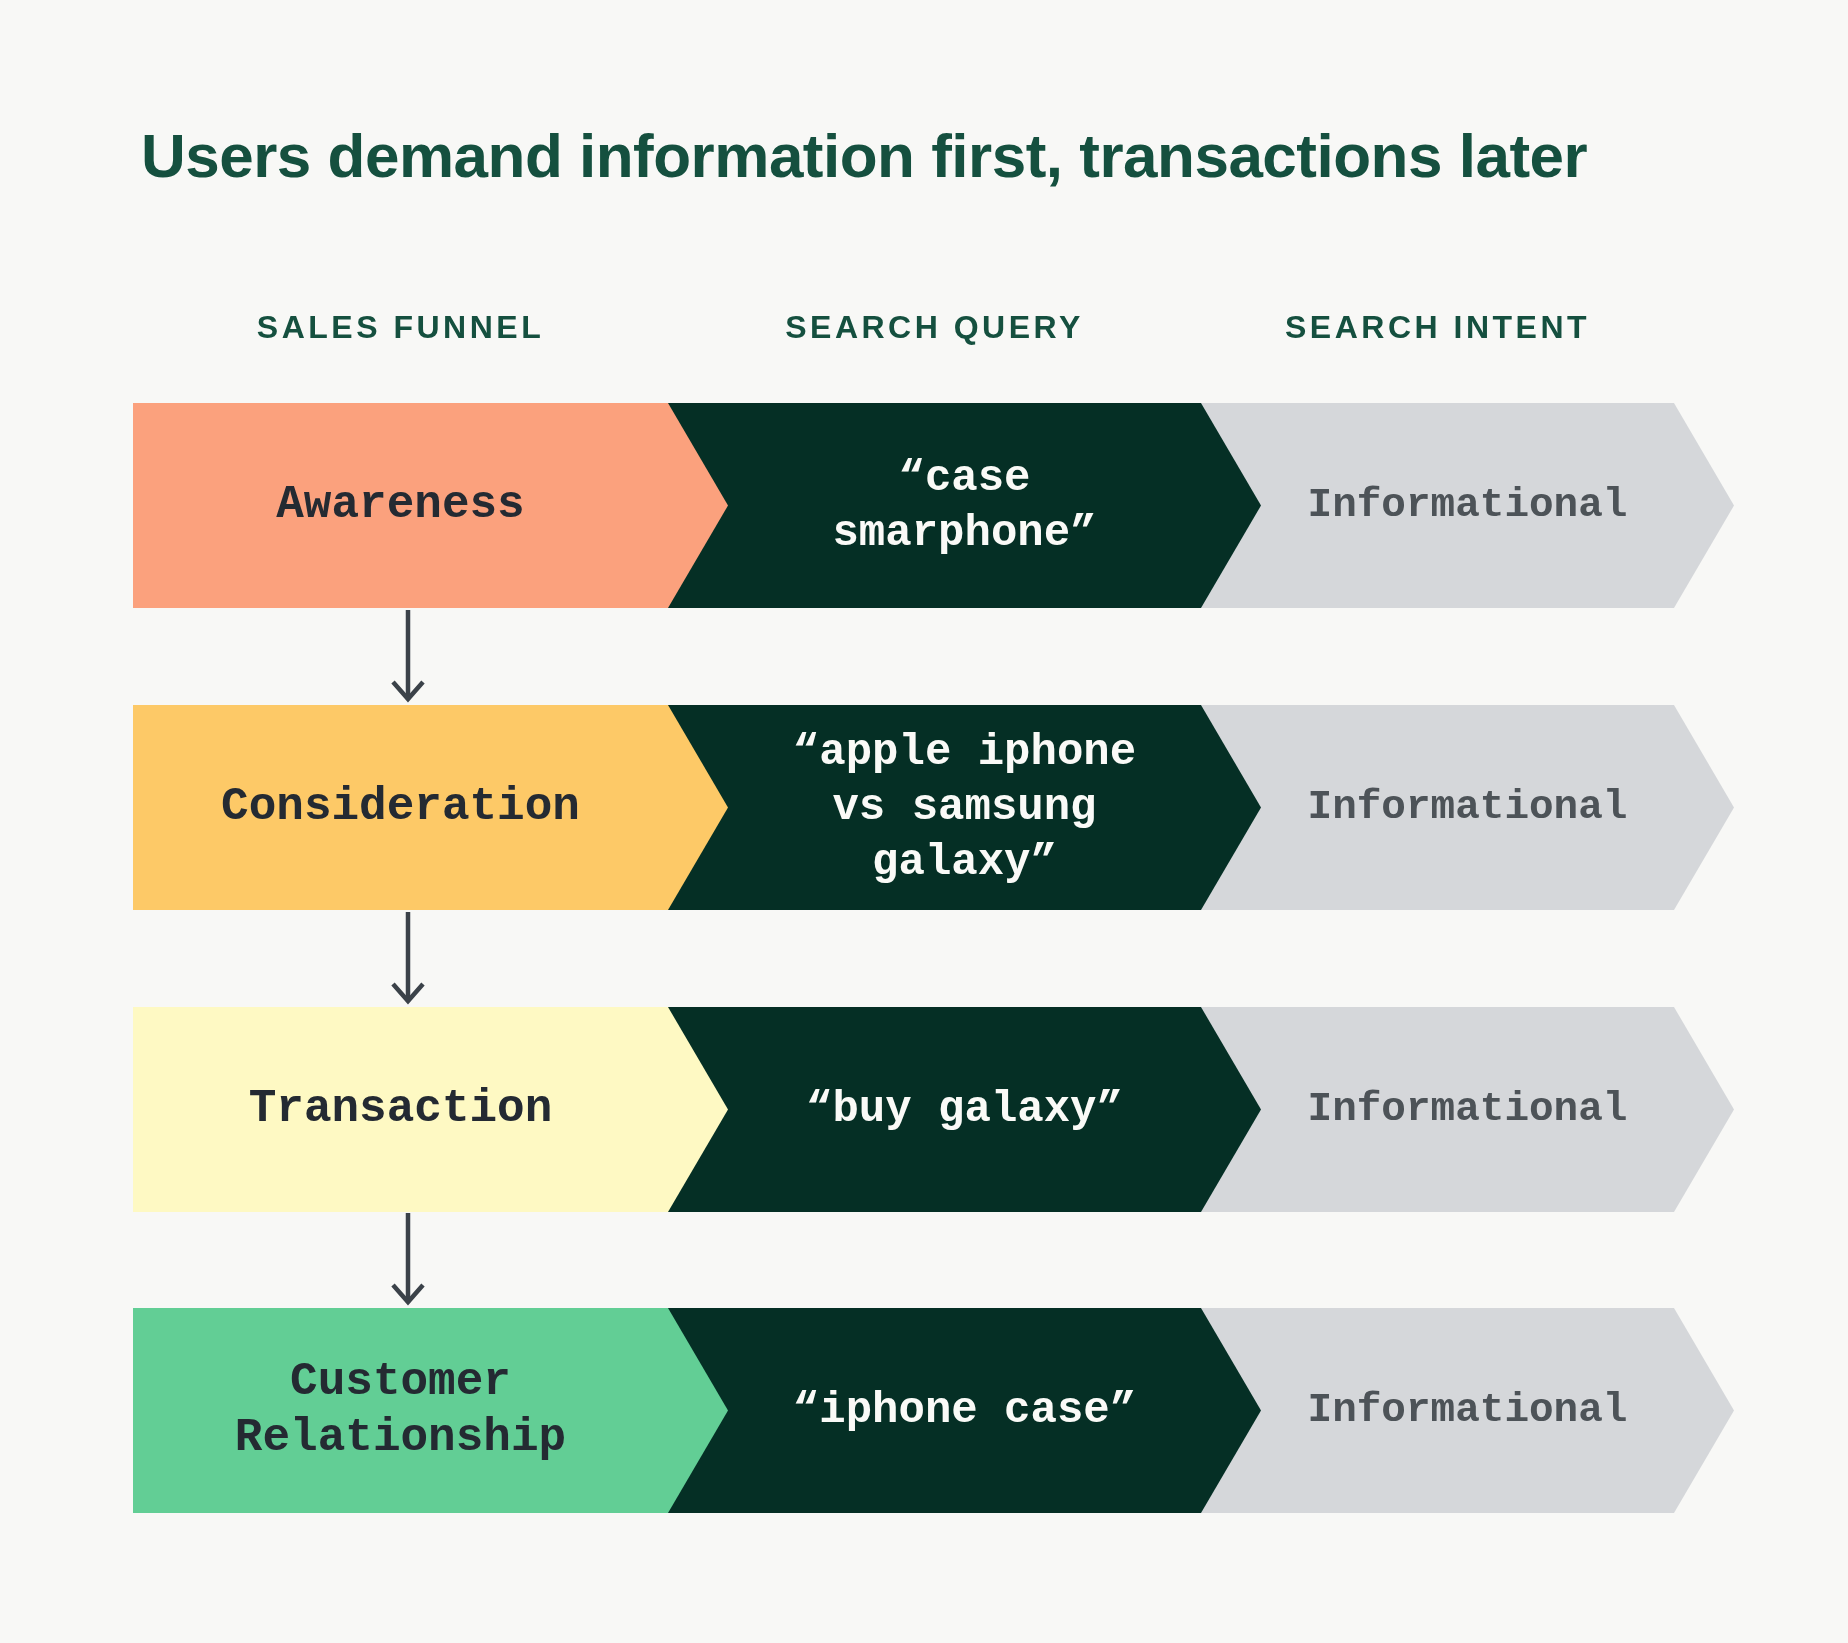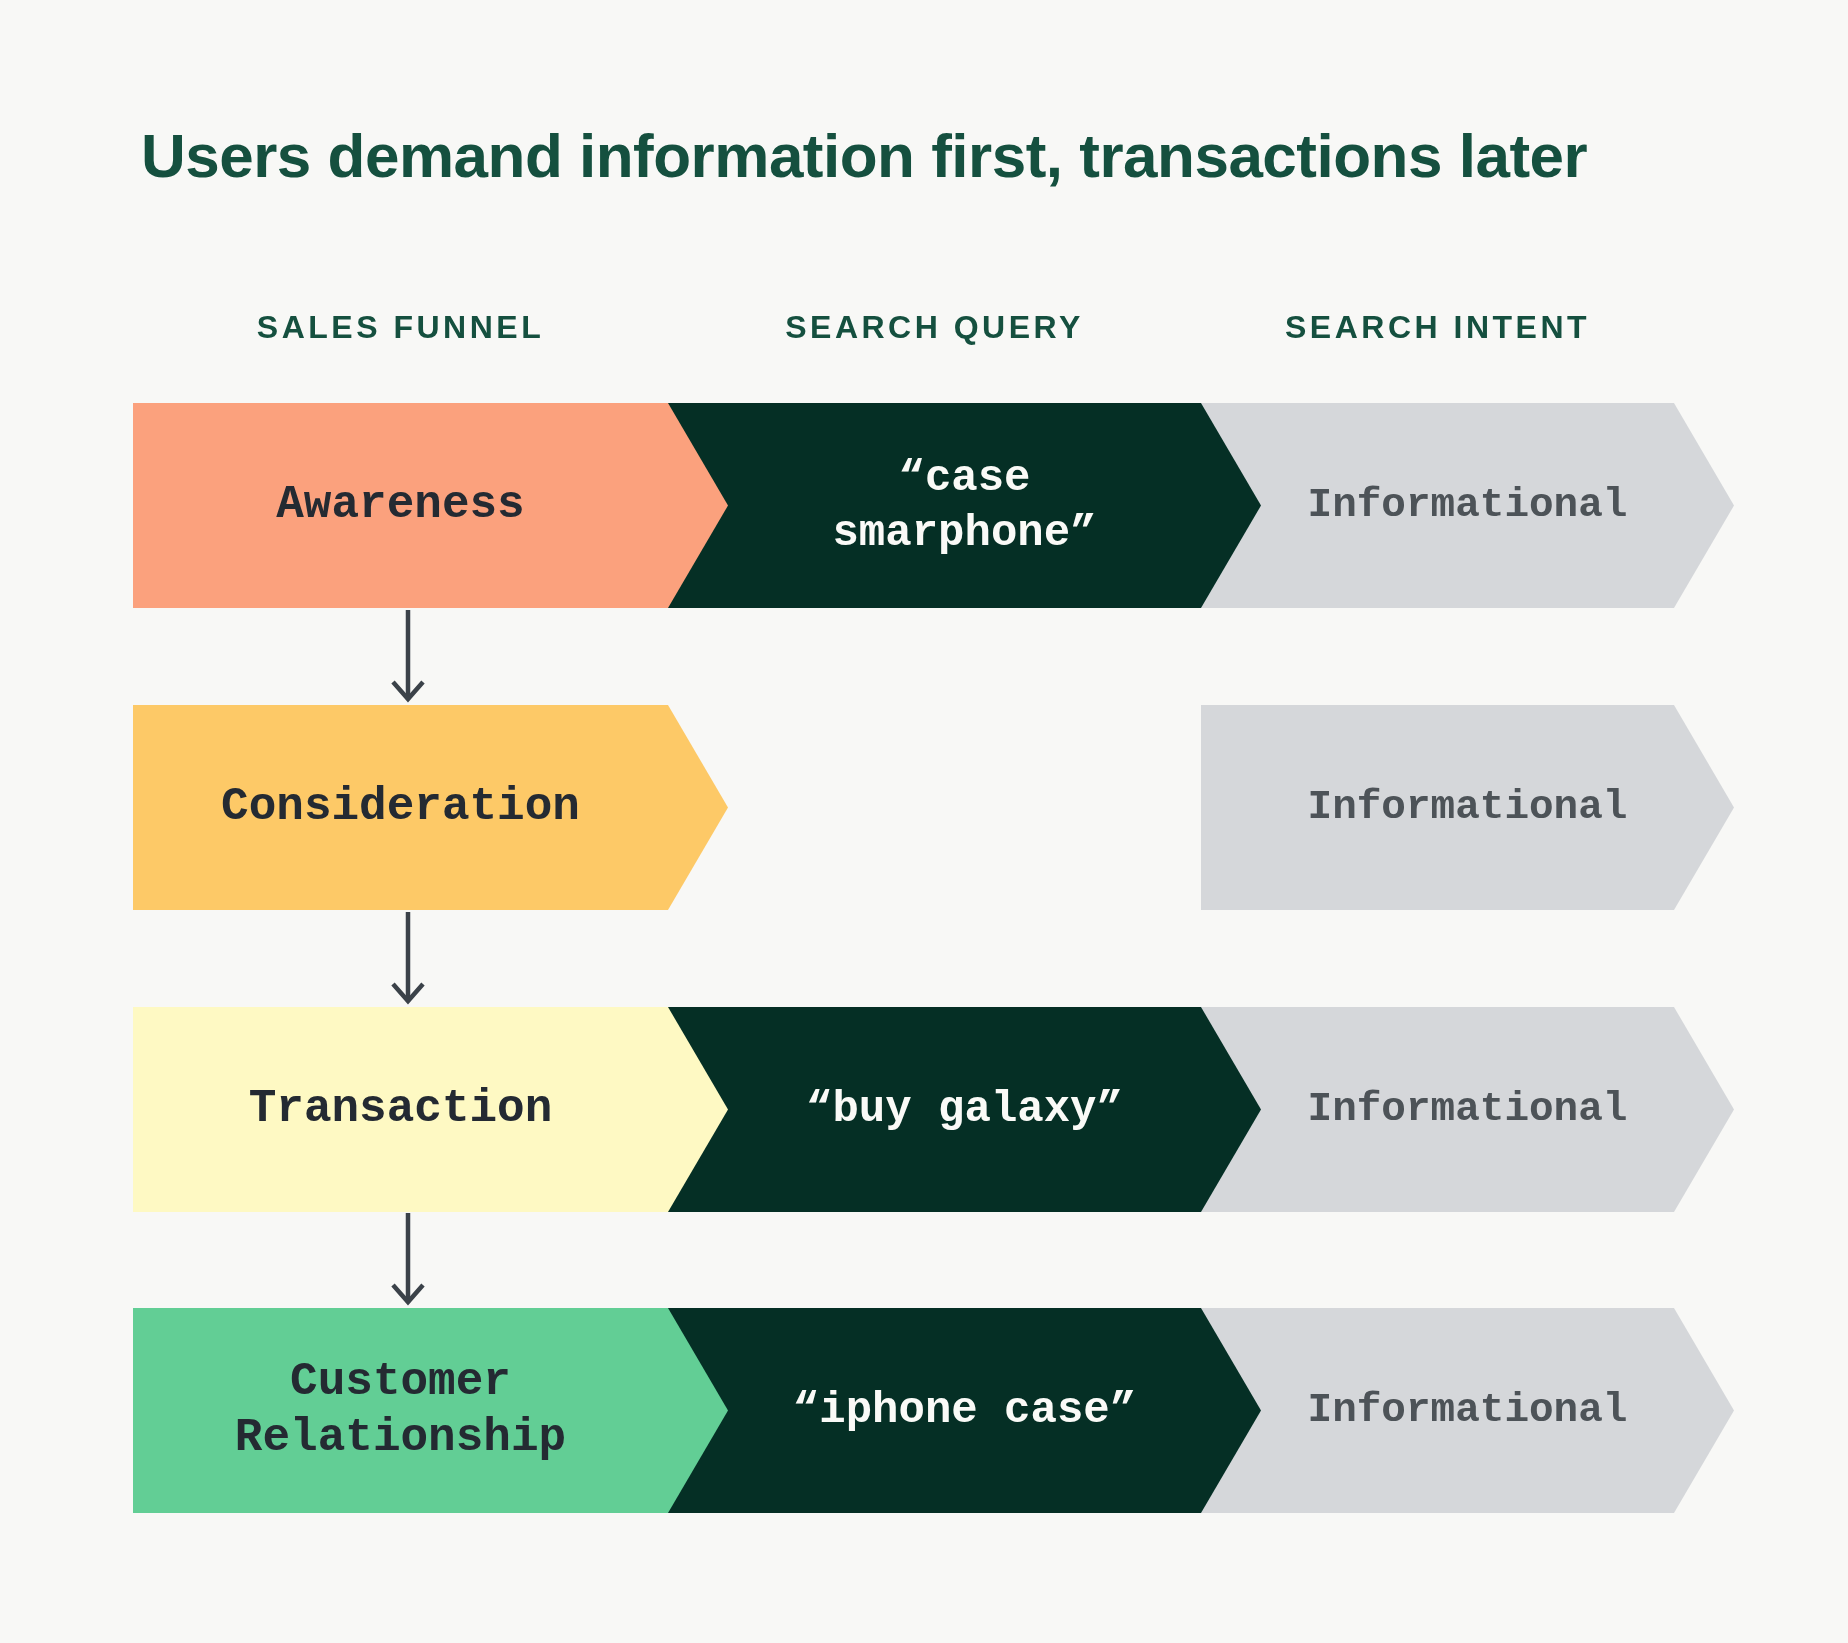--- a/index.html
+++ b/index.html
@@ -139,20 +139,23 @@
     <svg viewBox="0 0 48 97">
         <line x1="24" y1="2" x2="24" y2="90"></line>
         <polyline points="9,74 24,91 39,74"></polyline>
       </svg>
   </div>
 
   <div class="row row-1">
     <div class="chev stage" style="background: rgb(253, 201, 103);">
       <span class="stage-text">Consideration</span>
     </div>
+    <div class="chev query">
+      <span class="query-text">“apple iphone vs samsung galaxy”</span>
+    </div>
     <div class="chev intent">
       <span class="intent-text">Informational</span>
     </div>
   </div>
 
   <div class="connector connector-1">
     <svg viewBox="0 0 48 97">
         <line x1="24" y1="2" x2="24" y2="90"></line>
         <polyline points="9,74 24,91 39,74"></polyline>
       </svg>

